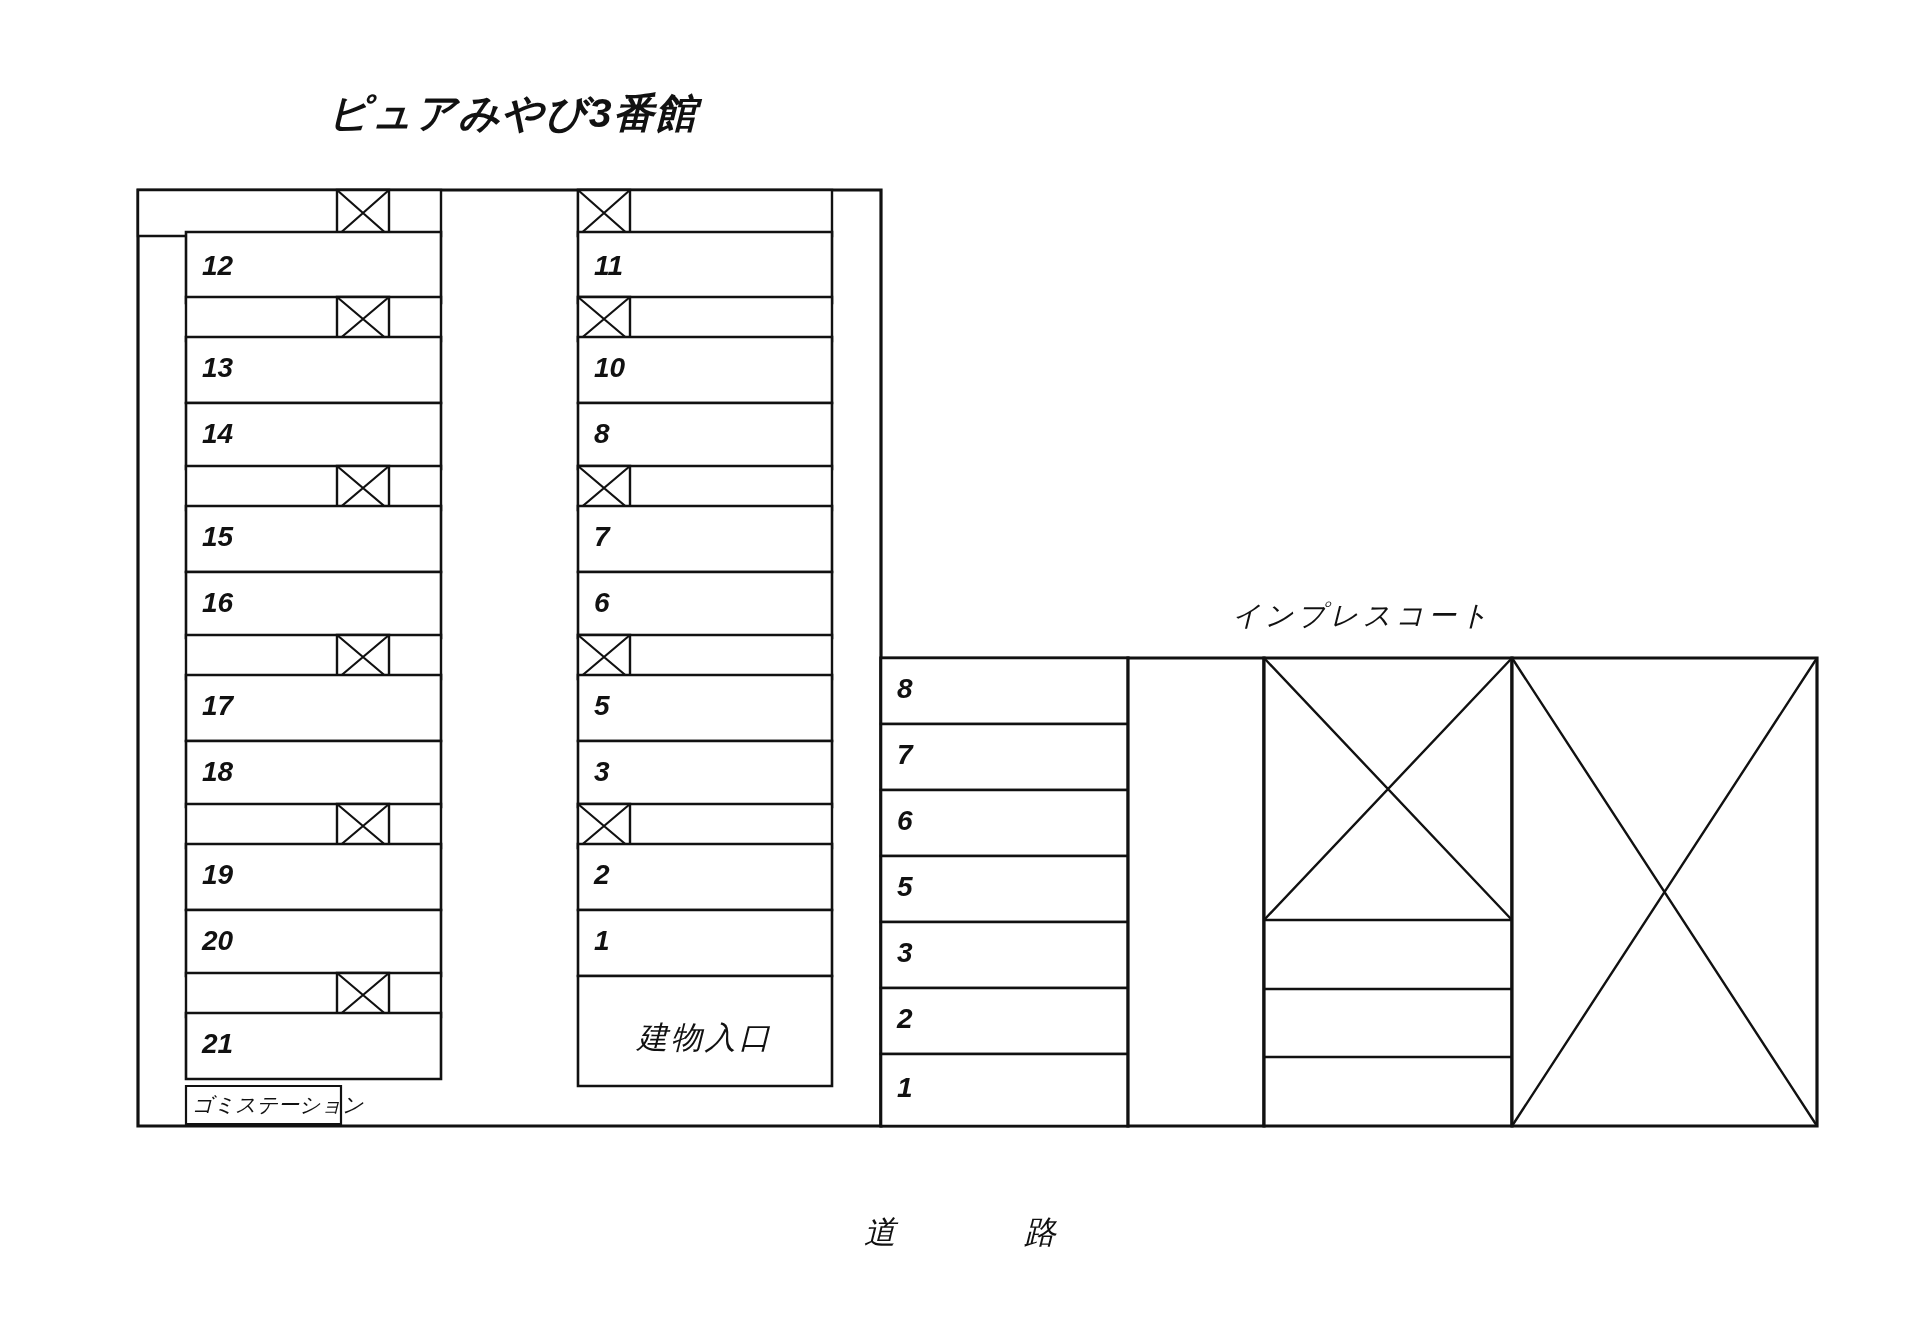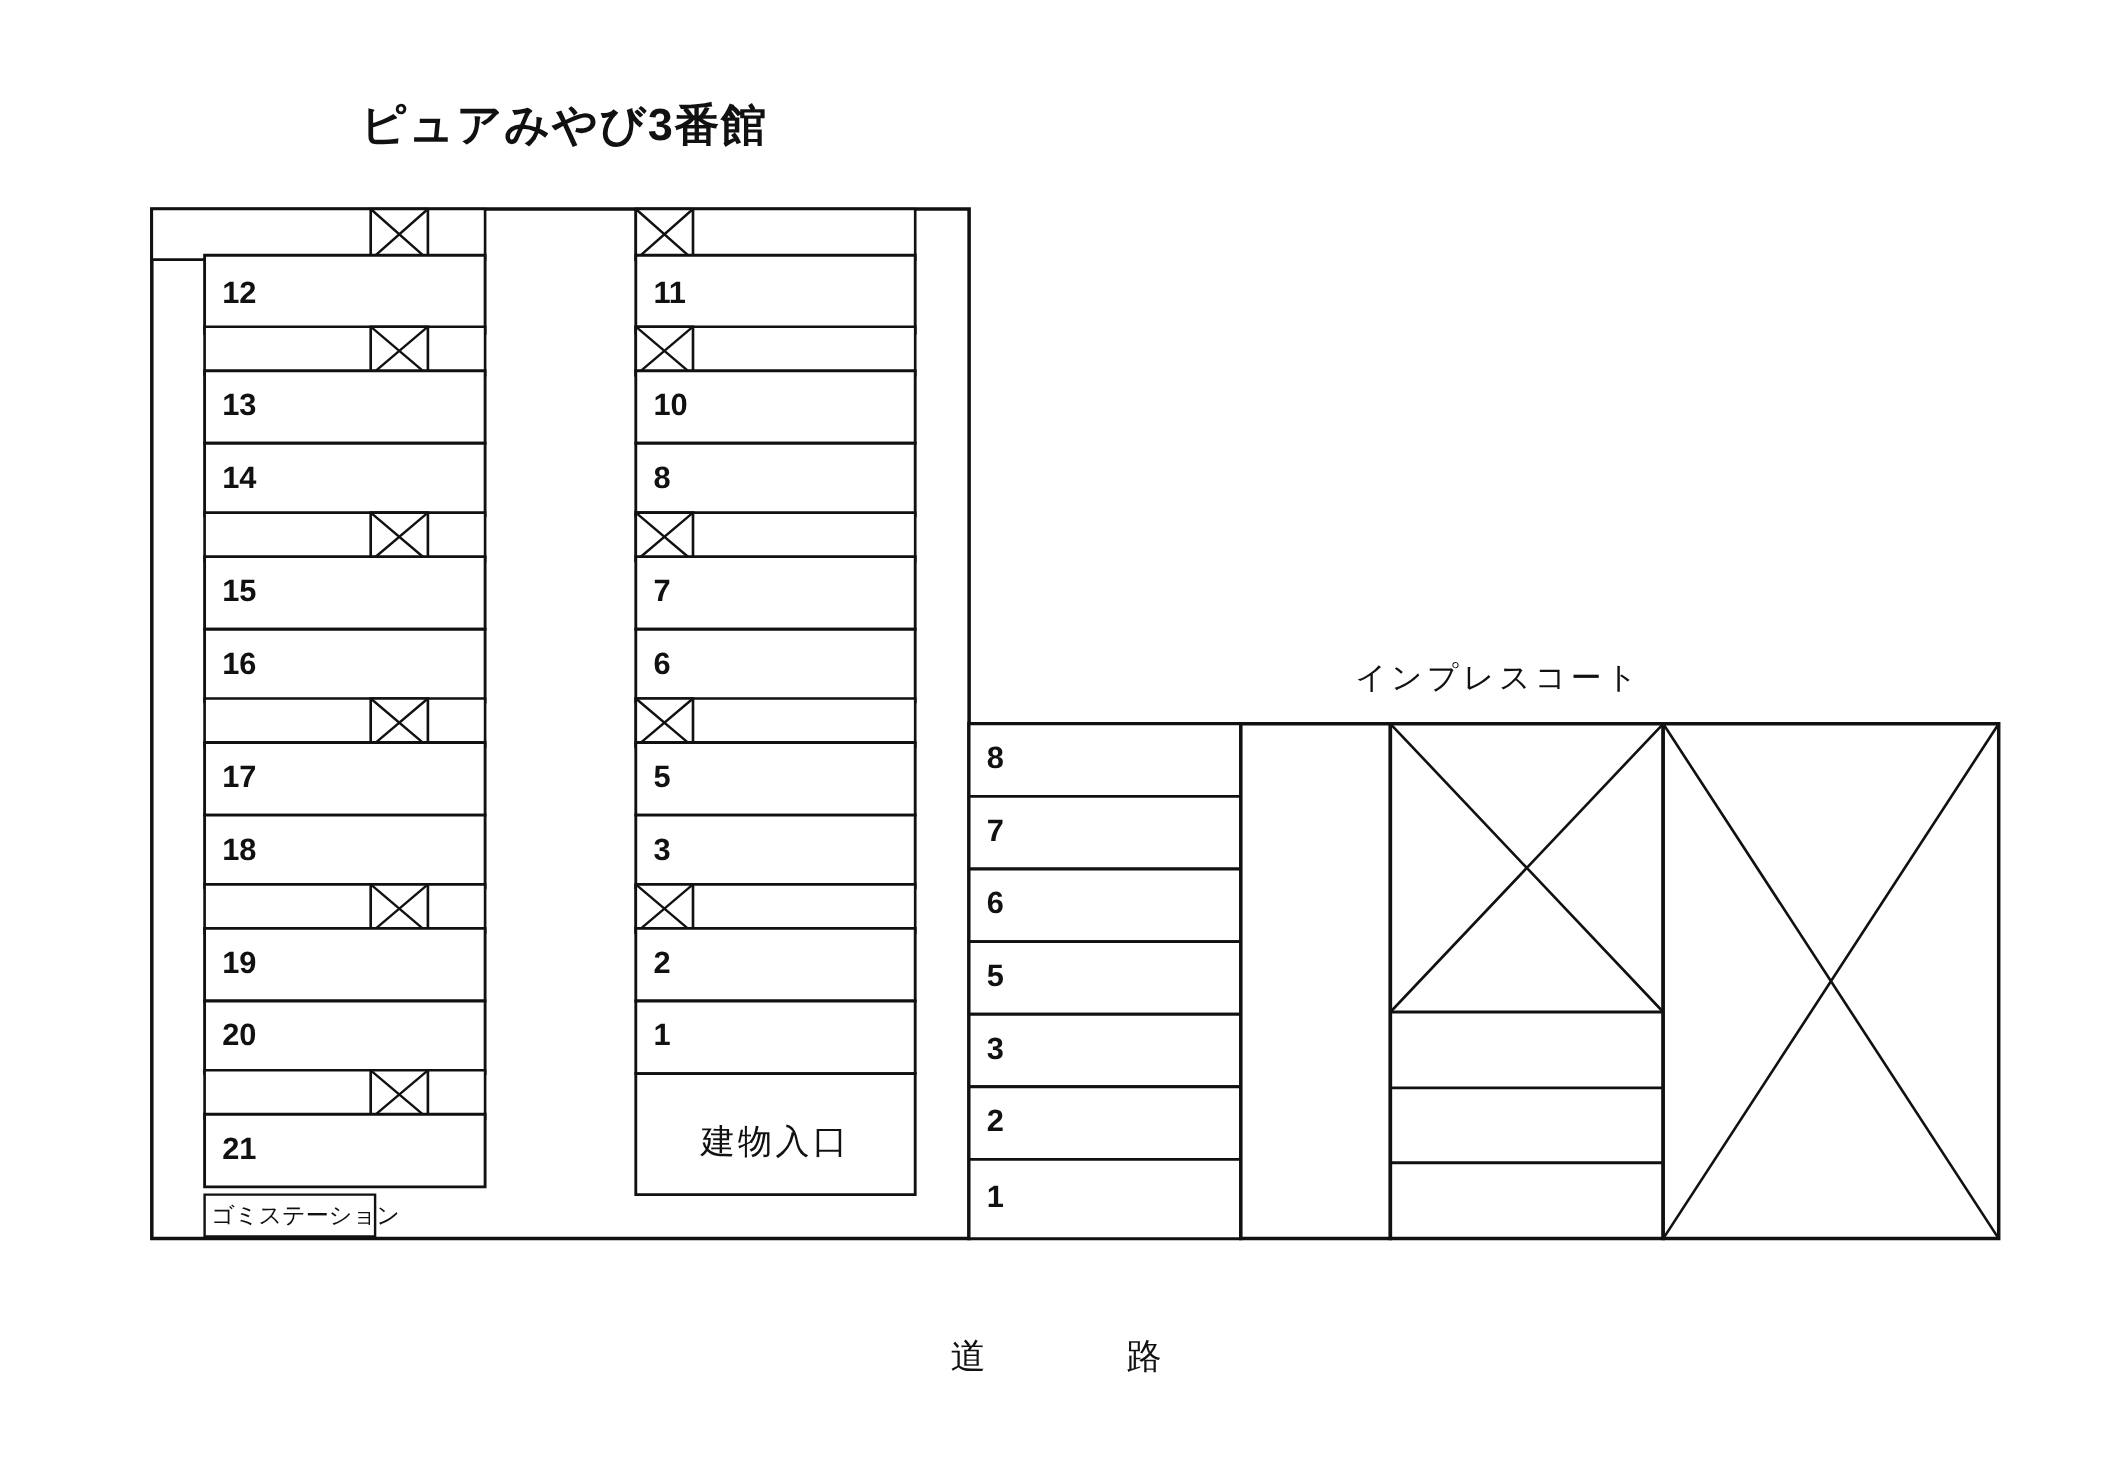--- a/index.html
+++ b/index.html
@@ -15,20 +15,21 @@
     color: #111111;
     overflow: hidden;
     position: relative;
   }
   #sitemap-root {
     position: absolute;
     left: 0;
     top: 0;
     width: 1600px;
     height: 1344px;
+    font-style: italic;
   }
   svg.plan {
     display: block;
     width: 1920px;
     height: 1344px;
   }
   .ln {
     stroke: #111111;
     fill: none;
     vector-effect: non-scaling-stroke;

